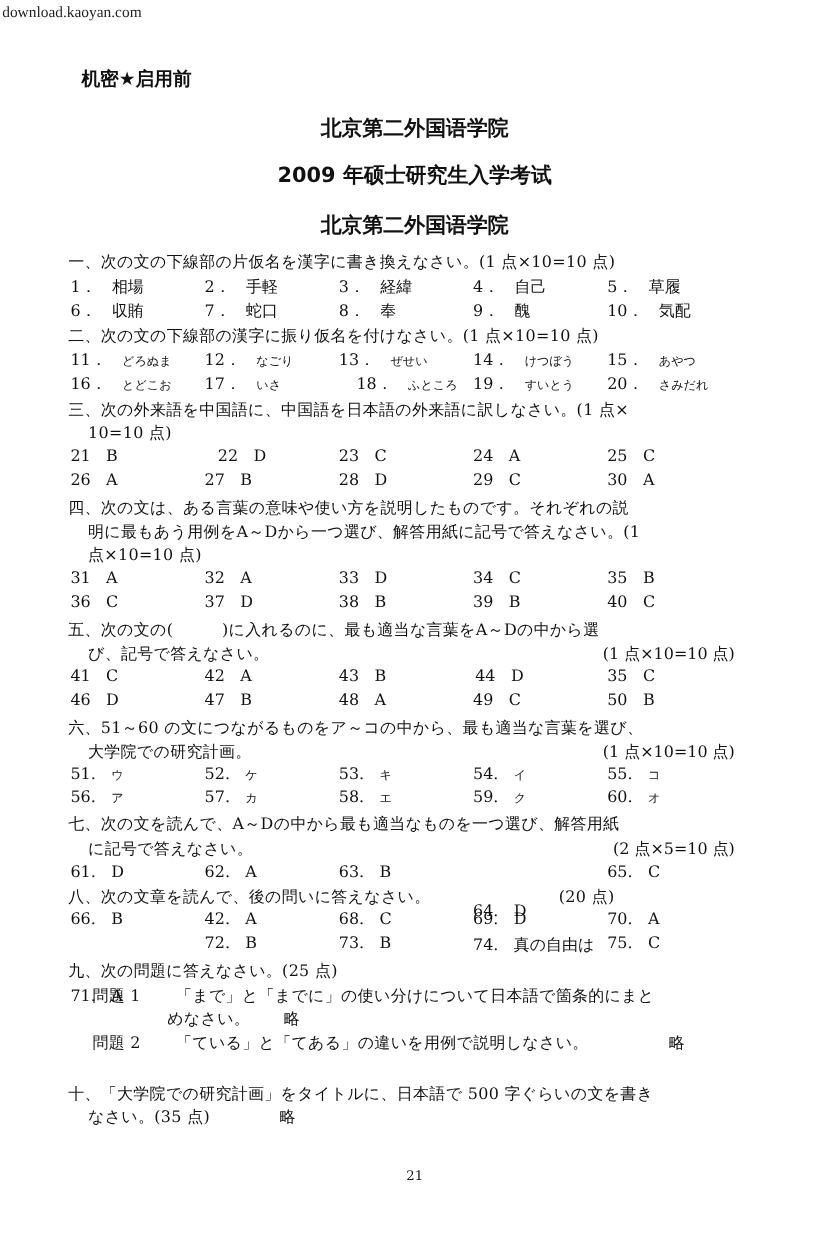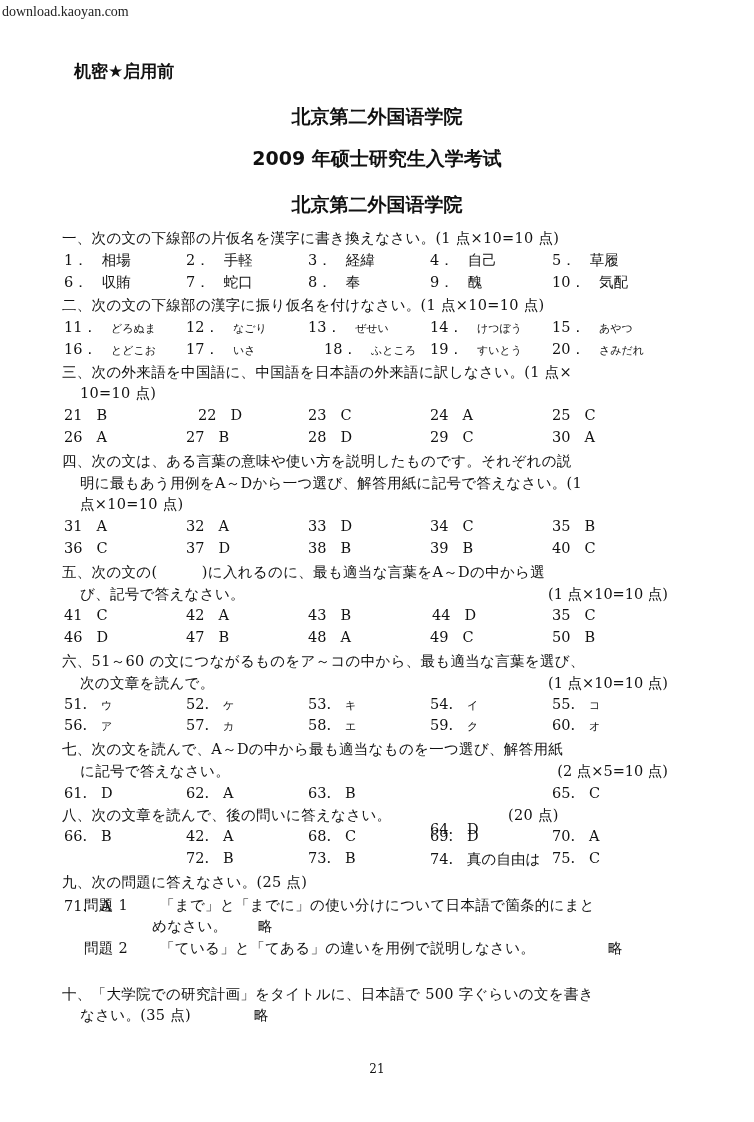--- a/index.html
+++ b/index.html
@@ -113,21 +113,21 @@
   </div>
 <div class="abs row" style="top:629px">
     <div class="cell" style="left: 0px;"><span class="num">46</span><span class="ans">D</span></div>
     <div class="cell" style="left: 122px;"><span class="num">47</span><span class="ans">B</span></div>
     <div class="cell" style="left: 244px;"><span class="num">48</span><span class="ans">A</span></div>
     <div class="cell" style="left: 366px;"><span class="num">49</span><span class="ans">C</span></div>
     <div class="cell" style="left: 488px;"><span class="num">50</span><span class="ans">B</span></div>
   </div>
 
 <div class="abs line" style="top:652px">六、51～60 の文につながるものをア～コの中から、最も適当な言葉を選び、</div>
-<div class="abs line indent" style="top:674px">次の文章を読んで。</div>
+<div class="abs line indent" style="top:674px">大学院での研究計画。</div>
 <div class="abs right" style="top:674px">(1 点×10=10 点)</div>
 <div class="abs row" style="top:696px">
     <div class="cell" style="left: 0px;"><span class="num">51.</span><span class="ans kana">ウ</span></div>
     <div class="cell" style="left: 122px;"><span class="num">52.</span><span class="ans kana">ケ</span></div>
     <div class="cell" style="left: 244px;"><span class="num">53.</span><span class="ans kana">キ</span></div>
     <div class="cell" style="left: 366px;"><span class="num">54.</span><span class="ans kana">イ</span></div>
     <div class="cell" style="left: 488px;"><span class="num">55.</span><span class="ans kana">コ</span></div>
   </div>
 <div class="abs row" style="top:717px">
     <div class="cell" style="left: 0px;"><span class="num">56.</span><span class="ans kana">ア</span></div>

